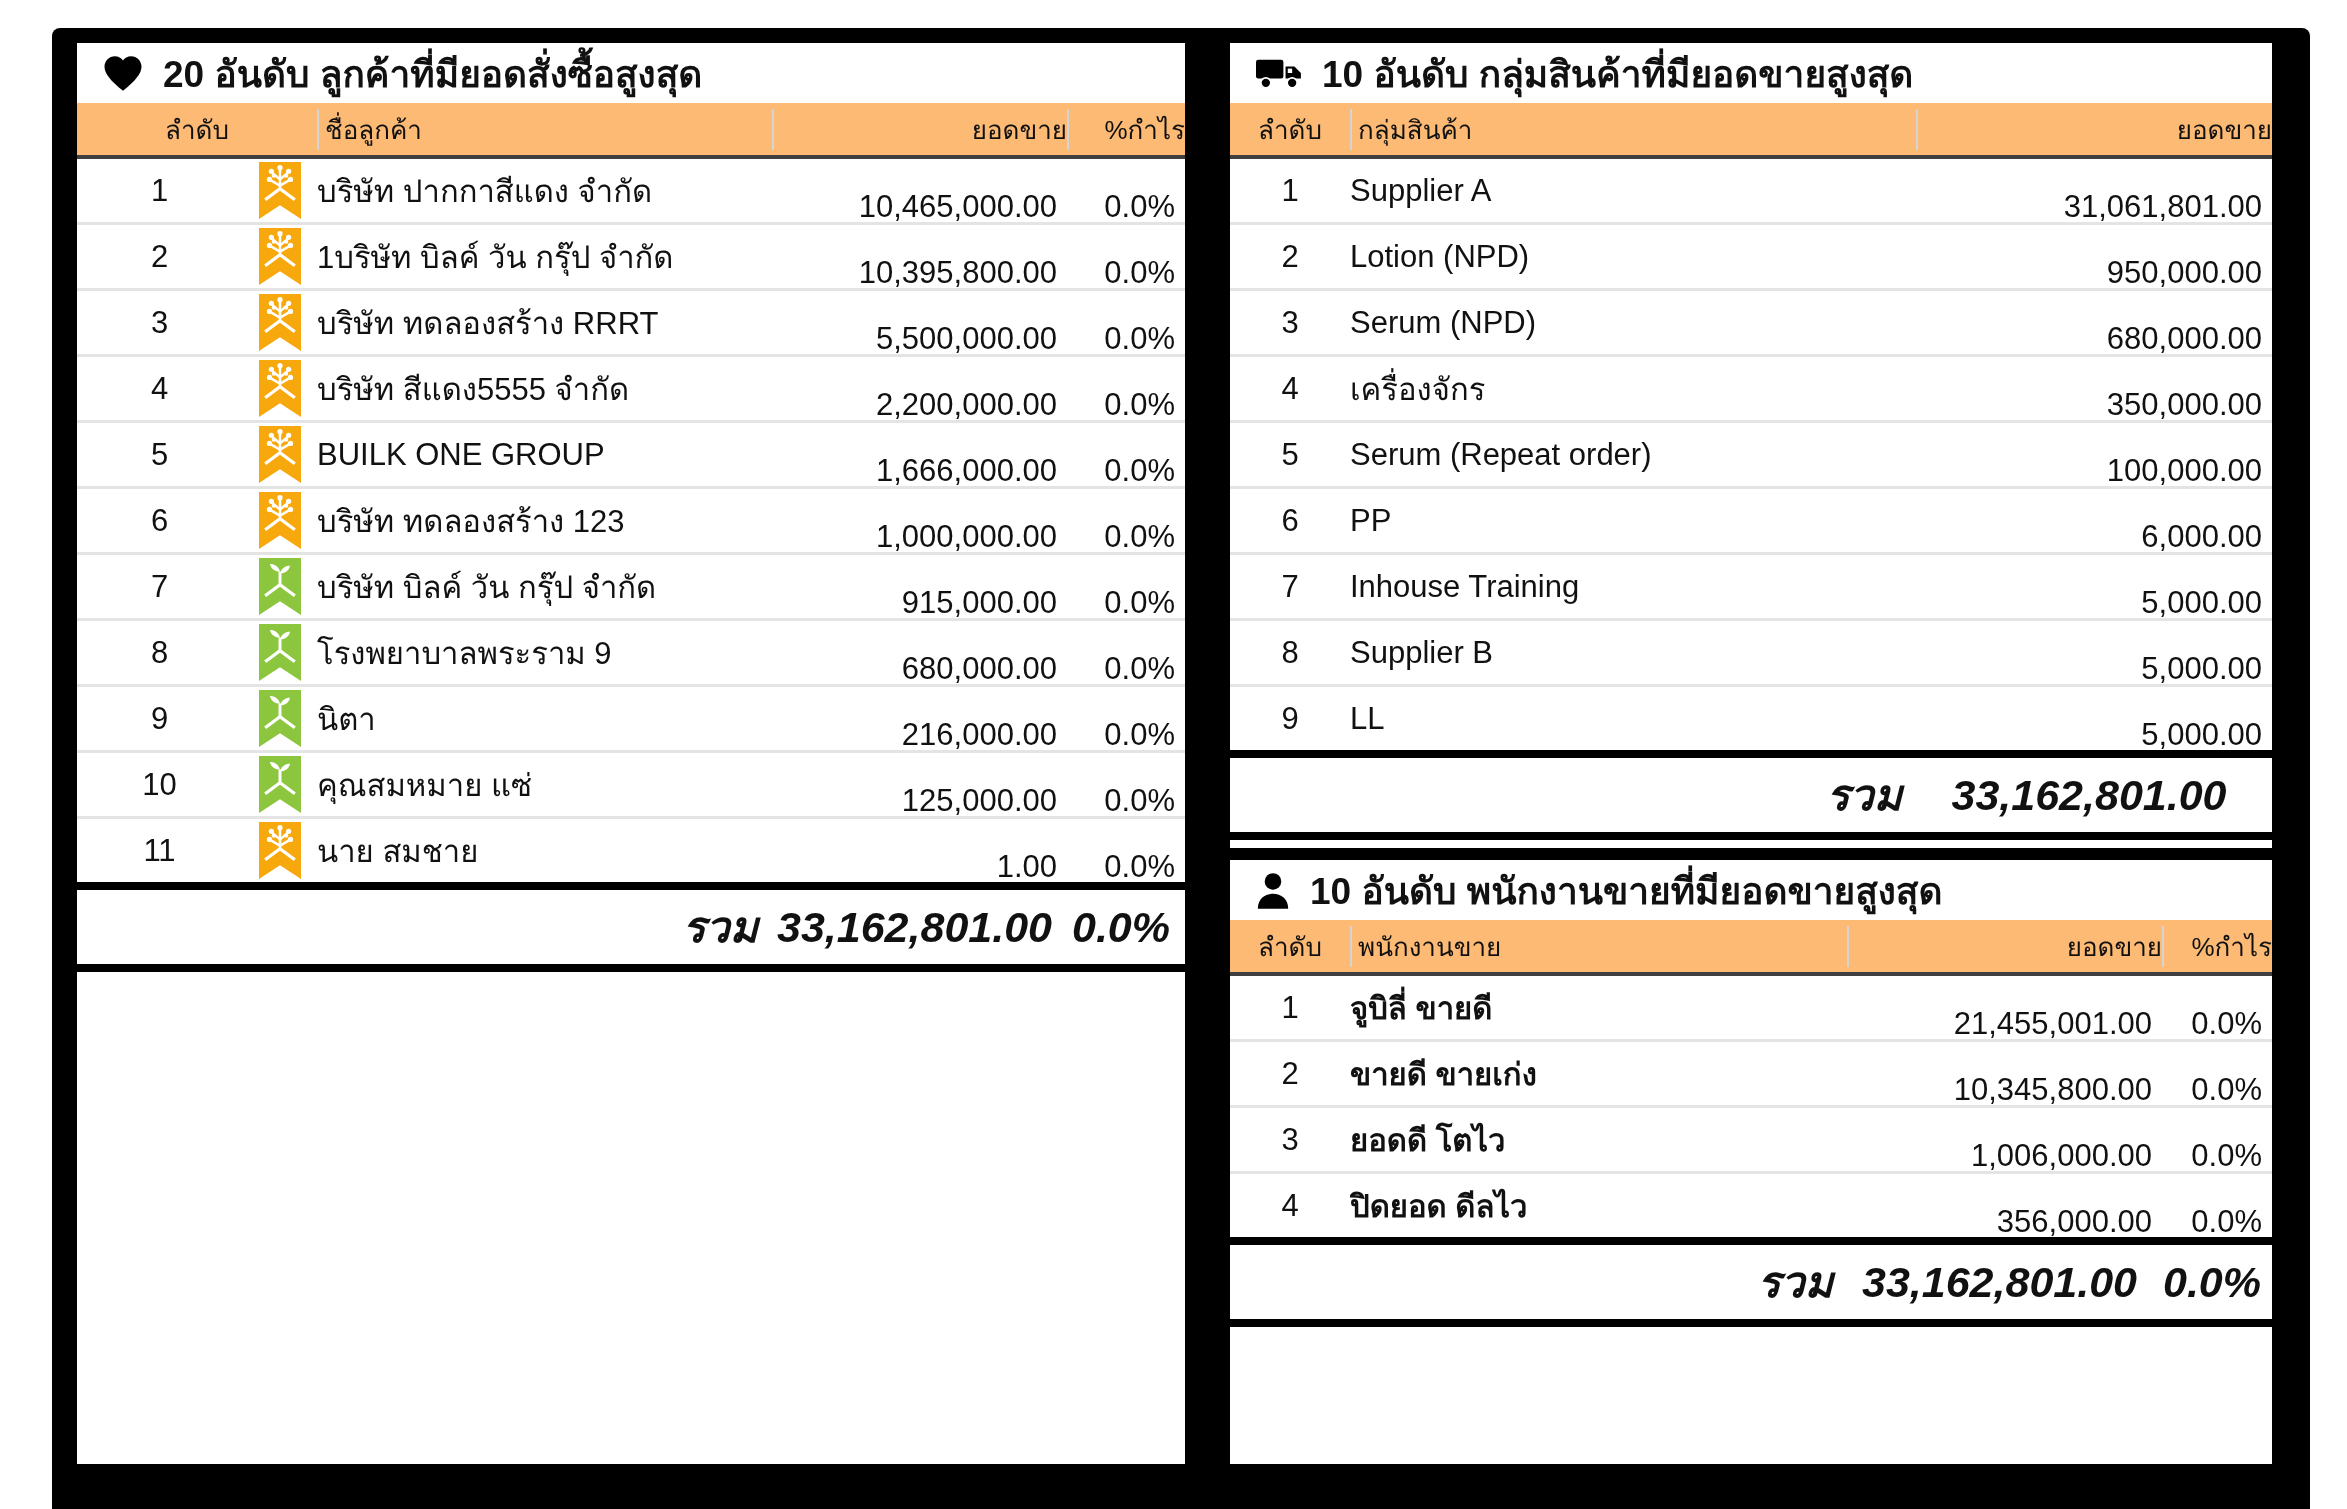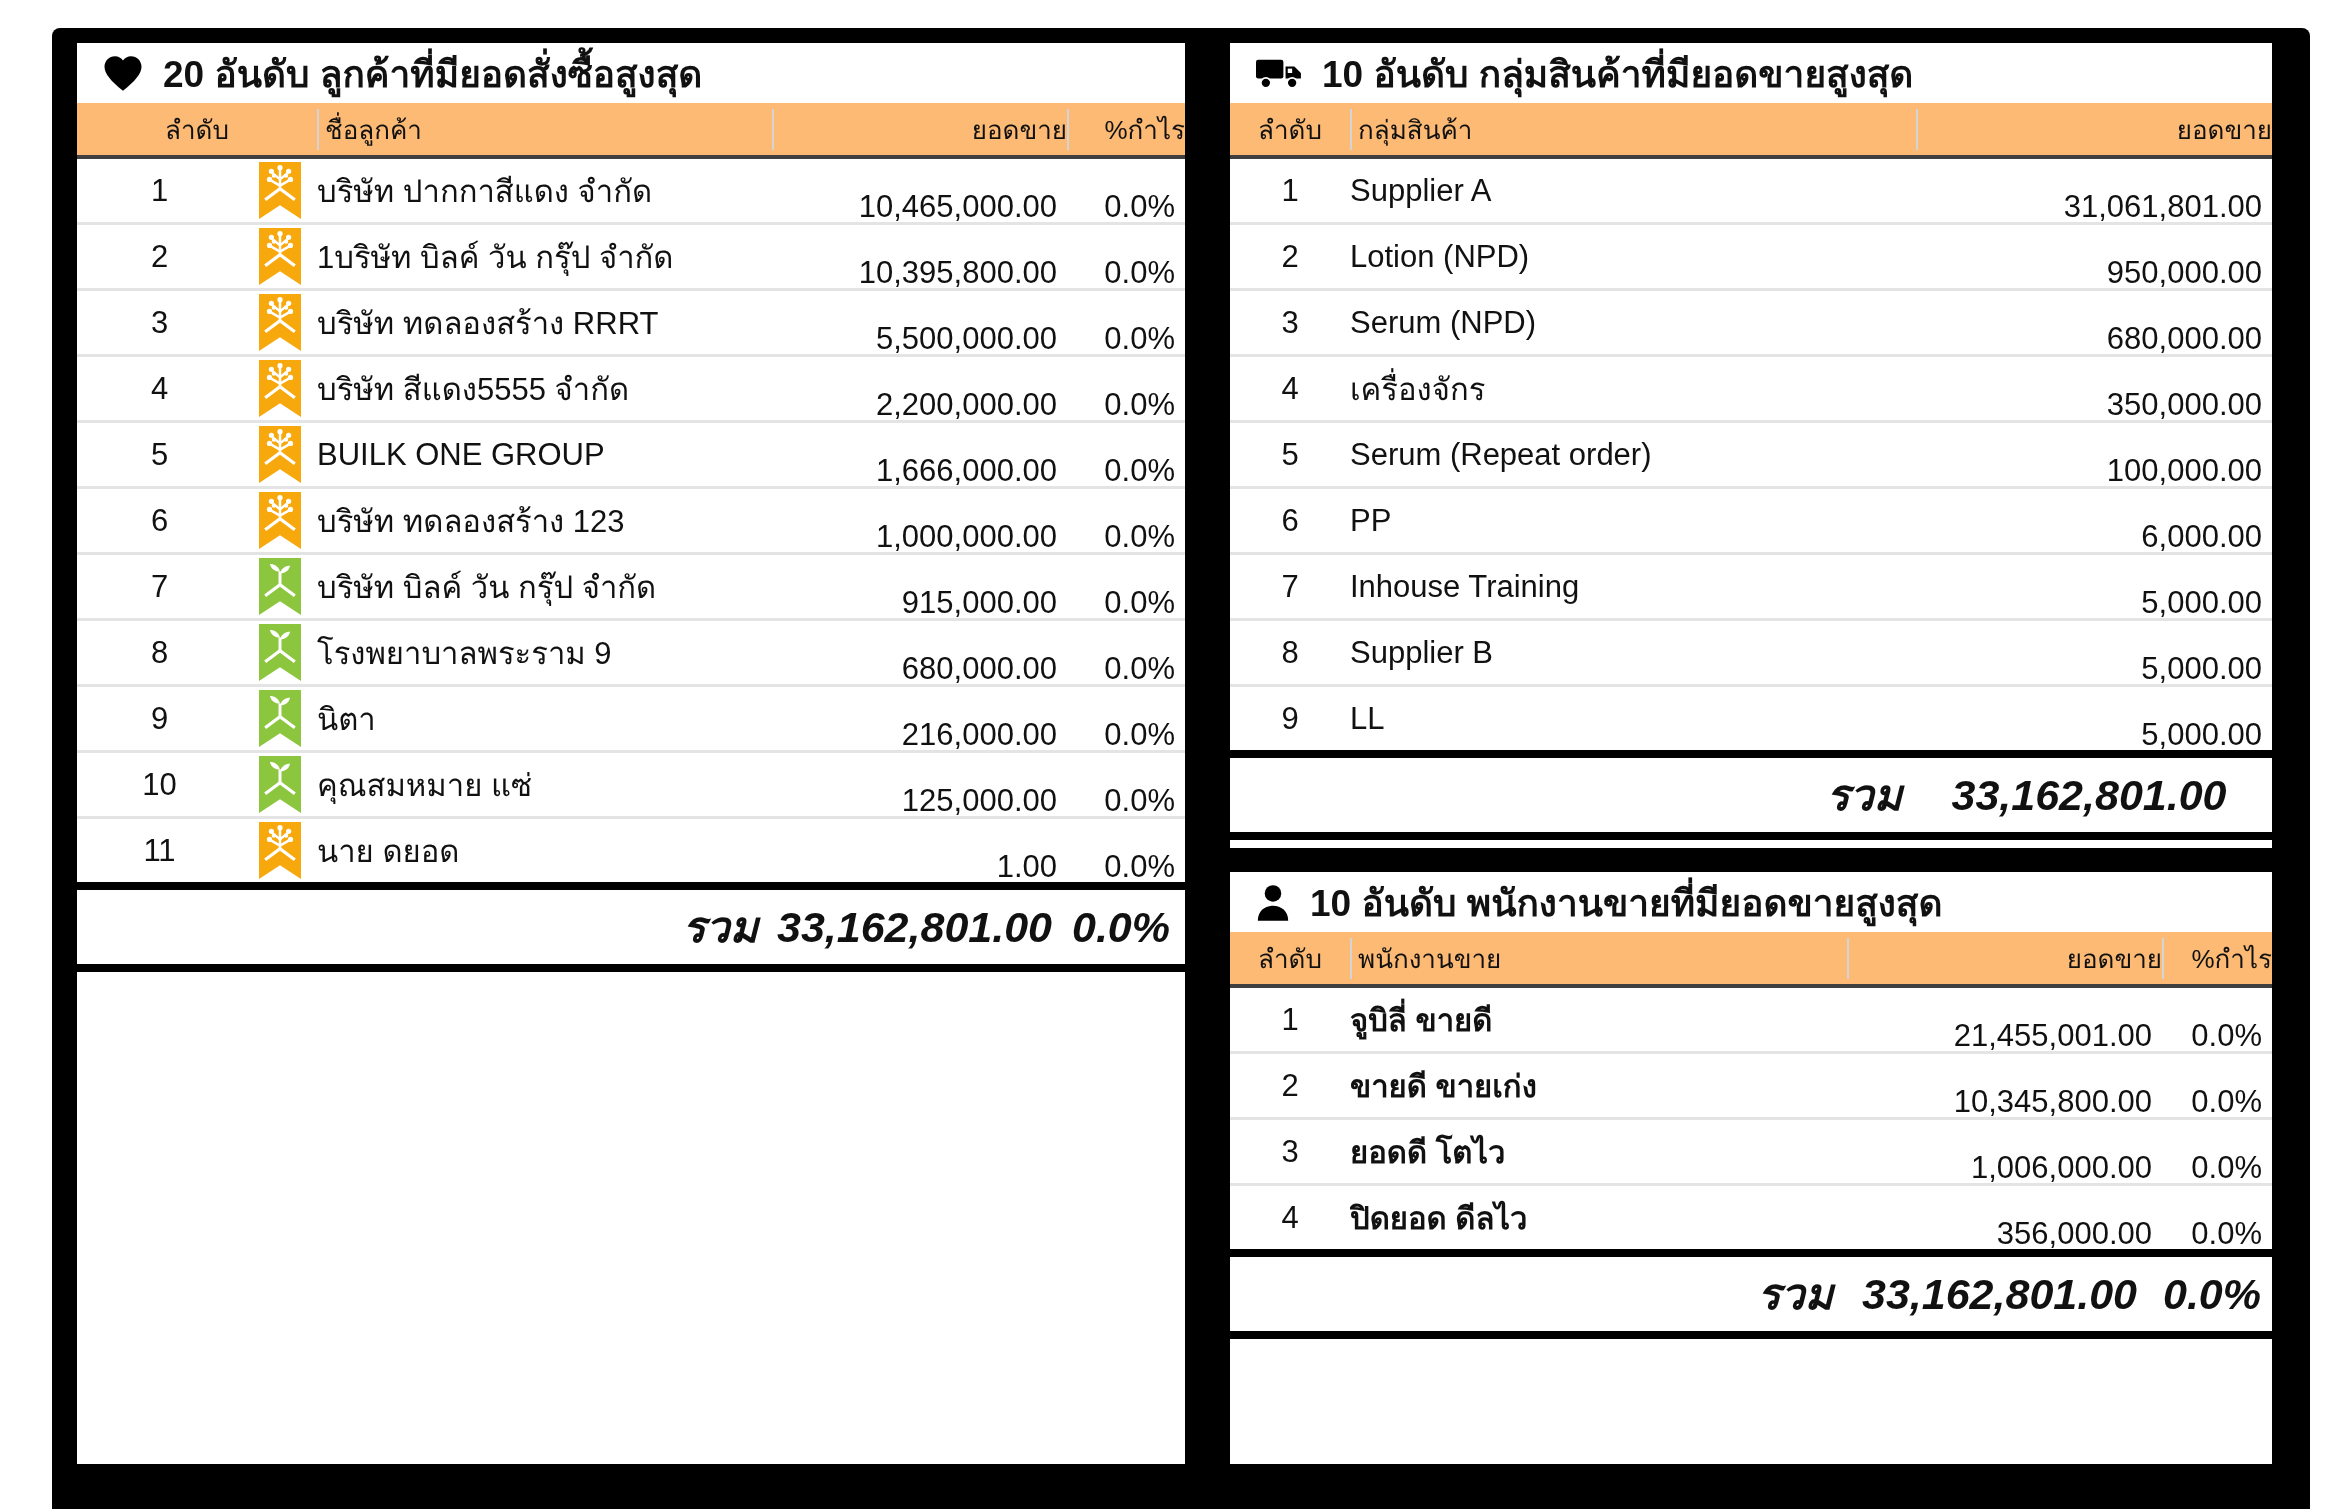--- a/index.html
+++ b/index.html
@@ -3,21 +3,21 @@
 <meta charset="utf-8">
 <style>
   html,body{margin:0;padding:0;background:#ffffff;}
   body{font-family:"Liberation Sans","DejaVu Sans",sans-serif;color:#111;}
   .canvas{position:relative;width:2347px;height:1509px;background:#fff;overflow:hidden;}
   .card{position:absolute;left:52px;top:28px;right:37px;bottom:0;background:#000;
         border-radius:8px 8px 0 0;box-sizing:border-box;
         padding:15px 38px 45px 25px;display:flex;gap:45px;}
   .panel{background:#fff;display:flex;flex-direction:column;min-width:0;}
   .panel.left{flex:0 0 1108px;}
-  .right-col{flex:1;display:flex;flex-direction:column;gap:24px;min-width:0;}
+  .right-col{flex:1;display:flex;flex-direction:column;gap:12px;min-width:0;}
   .panel.grow{flex:1;}
 
   .panel-title{height:60px;display:flex;align-items:center;gap:20px;padding-left:26px;
                font-size:37px;font-weight:700;white-space:nowrap;}
   .ticon{display:inline-flex;align-items:center;}
 
   .thead{background:#fdba74;border-bottom:4px solid #3f3f3f;display:grid;align-items:center;
          height:52px;font-size:26px;}
   .hcell{white-space:nowrap;overflow:hidden;}
   .hcell.hname{padding-left:6px;border-left:2px solid #d4d4d4;}
@@ -317,21 +317,21 @@
                   <circle cx="10" cy="7.5" r="2.1"></circle>
                   <circle cx="24" cy="7.5" r="2.1"></circle>
                   <circle cx="8.5" cy="14" r="2.1"></circle>
                   <circle cx="25.5" cy="14" r="2.1"></circle>
                   <circle cx="12" cy="11" r="1.7"></circle>
                   <circle cx="22" cy="11" r="1.7"></circle>
                 </g>
                 <path d="M5 30.5 17 21.5 29 30.5" stroke="#fff" stroke-width="2.6" fill="none"></path>
               </svg>
             </div>
-    <div class="cell name">นาย ดยอด</div>
+    <div class="cell name">นาย สมชาย</div>
     <div class="cell num">1.00</div>
     <div class="cell num">0.0%</div>
   </div>
         </div>
       <div class="total cust-head">
         <div></div>
         <div class="tlabel">รวม</div>
         <div class="num">33,162,801.00</div>
         <div class="num">0.0%</div>
       </div>

